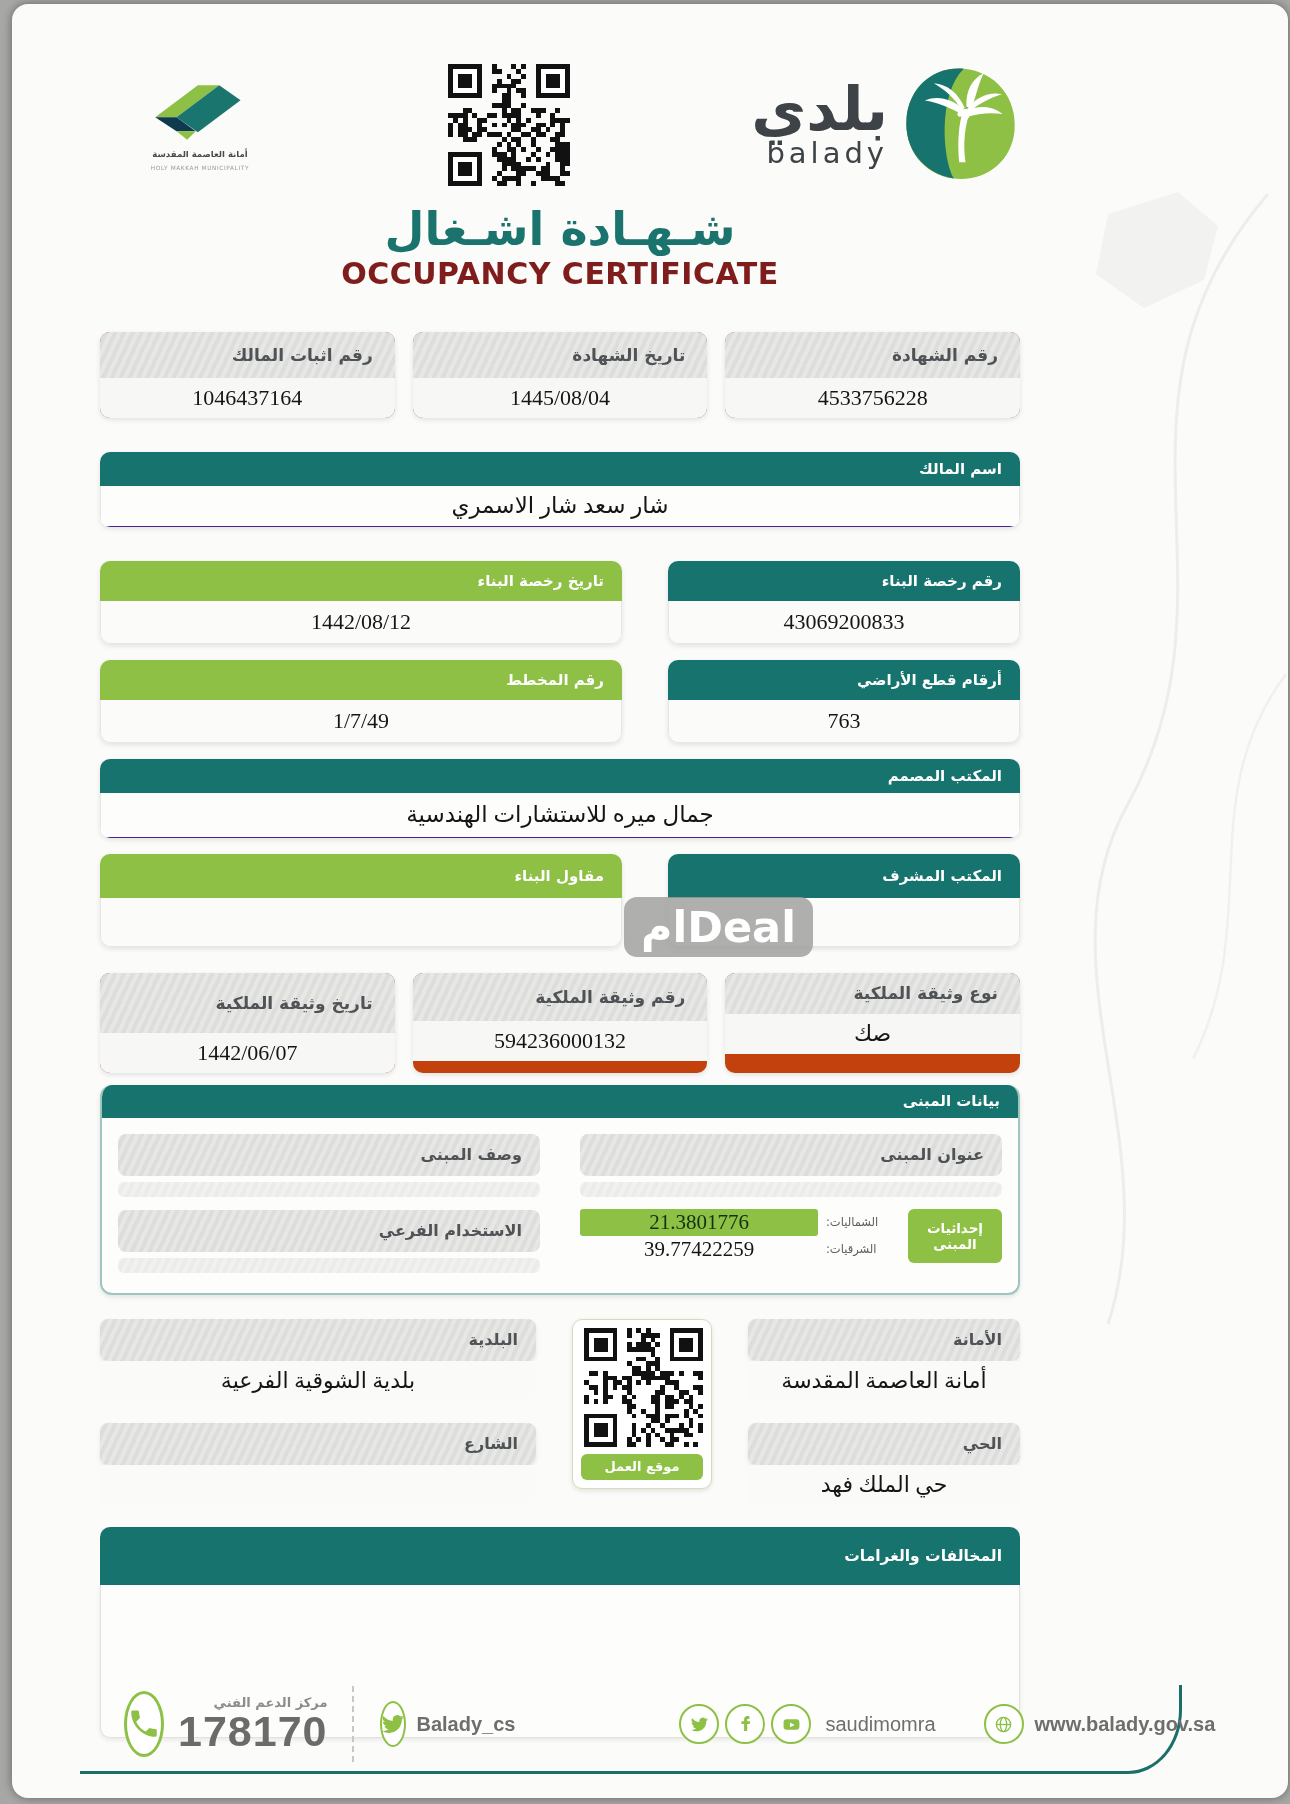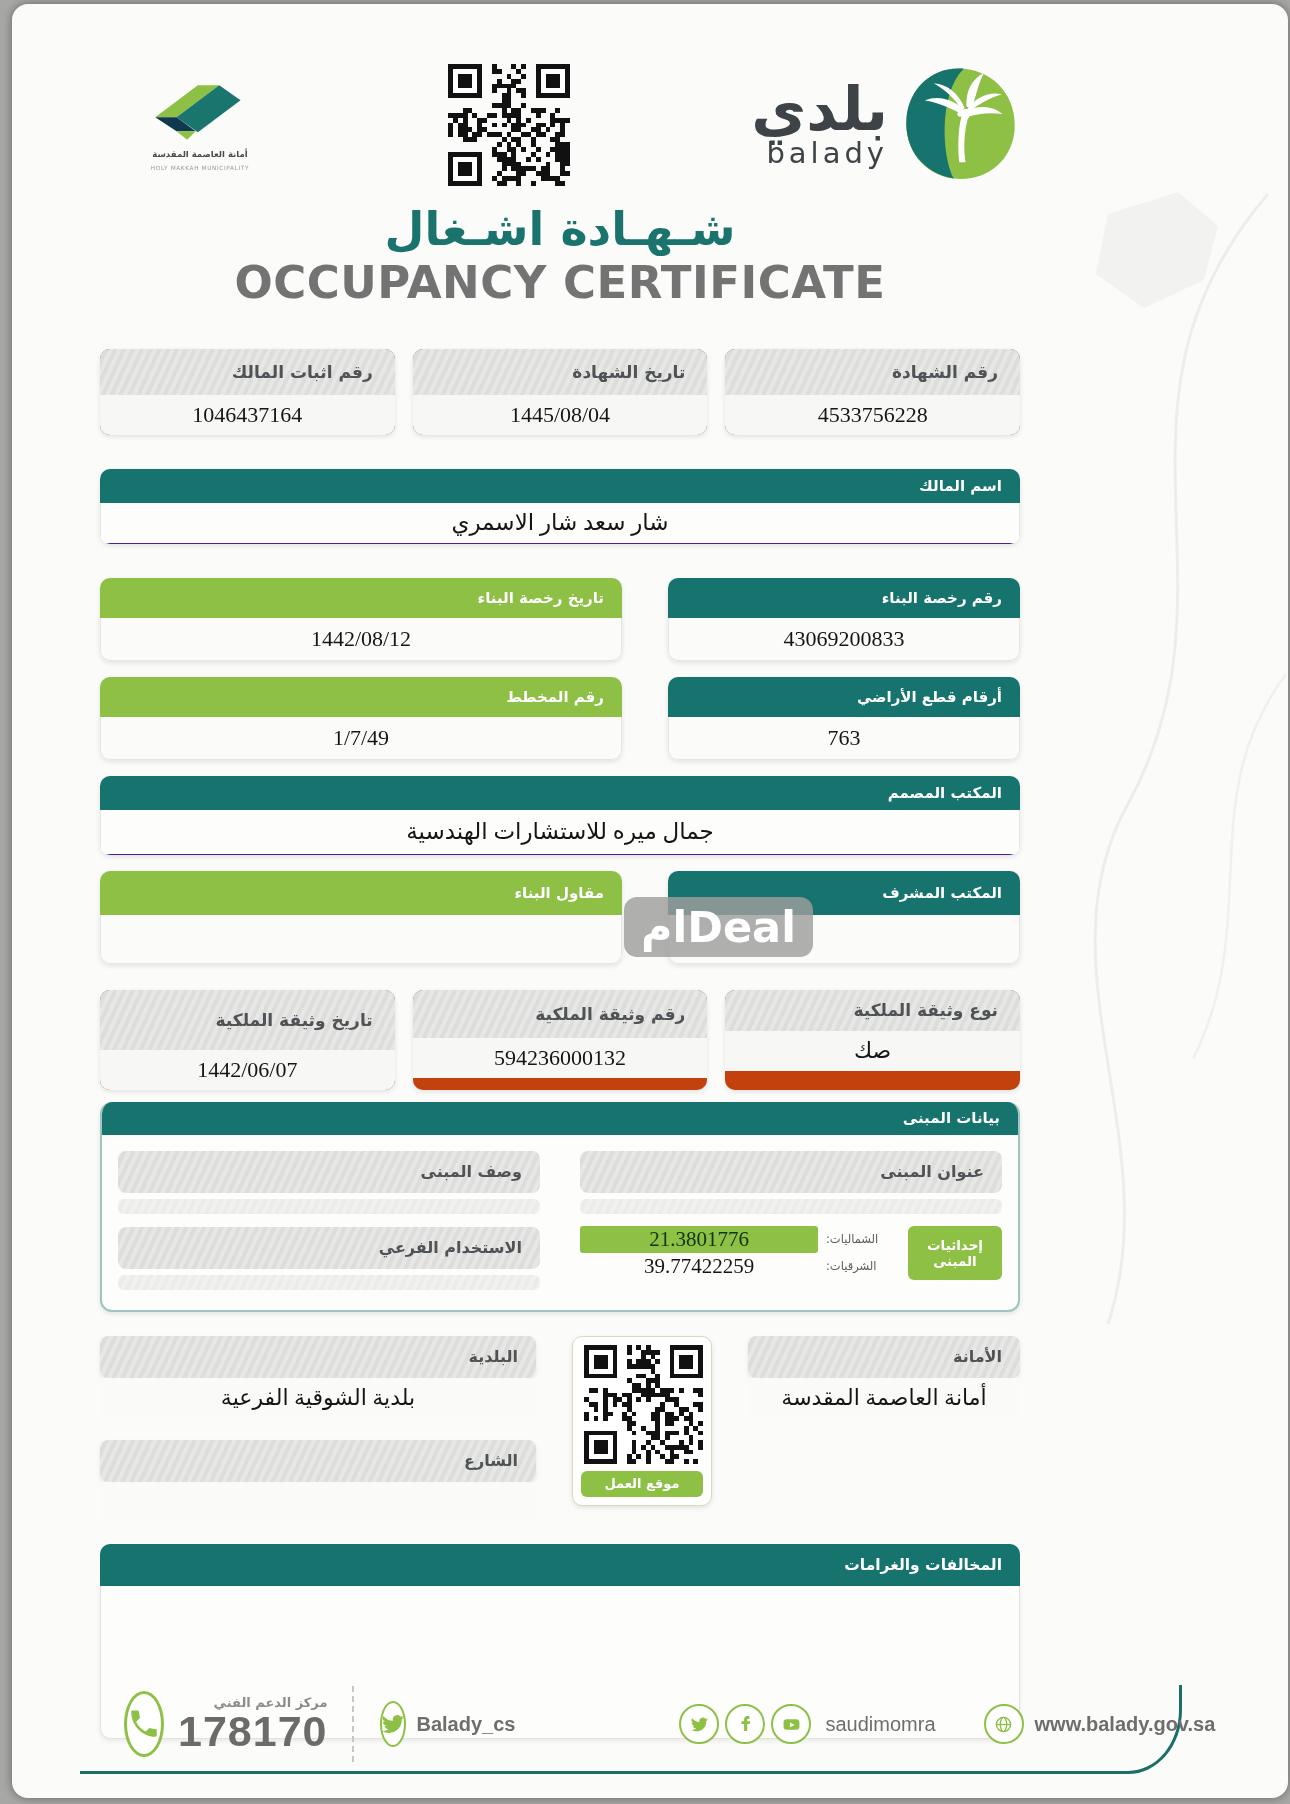--- a/index.html
+++ b/index.html
@@ -21,21 +21,21 @@
   .hdr-center{flex:1;display:flex;justify-content:center;}
   .qr-top{width:122px;height:122px;}
   .balady-wrap{display:flex;direction:ltr;align-items:center;gap:14px;margin-top:2px;}
   .balady-text{text-align:right;color:#3e4347;}
   .balady-ar{font-size:60px;font-weight:bold;line-height:.95;}
   .balady-en{font-size:29px;letter-spacing:4px;line-height:1.05;}
   .palm{width:118px;height:118px;}
 
   
   .title-ar{margin-top:10px;text-align:center;font-size:46px;font-weight:bold;color:#1a746d;line-height:1.2;}
-  .title-en{direction:ltr;text-align:center;font-size:45px;font-weight:800;color:#737373;letter-spacing:.5px;line-height:1.15;}
+  .title-en{direction:ltr;text-align:center;font-size:30px;font-weight:800;color:#7f1d1d;letter-spacing:.5px;line-height:1.15;}
 
   
   .striped{background:repeating-linear-gradient(115deg,#e7e7e5 0px,#e7e7e5 4px,#dddddb 4px,#dddddb 8px);}
   .card-shadow{box-shadow:0 2px 5px rgba(0,0,0,.10);}
   .serifval{font-family:"Liberation Serif","DejaVu Sans",serif;color:#151515;direction:ltr;}
 
   .row3{display:grid;grid-template-columns:1fr 1fr 1fr;gap:18px;}
   .scard{border-radius:10px;overflow:hidden;background:#c2410c;}
   .scard .lbl{height:46px;display:flex;align-items:center;padding:0 22px;color:#4f5356;font-weight:bold;font-size:17px;}
   .scard .val{height:40px;display:flex;align-items:center;justify-content:center;font-size:22px;background:#f7f7f5;}
@@ -73,21 +73,21 @@
   .locfield .stripebar{box-shadow:0 2px 4px rgba(0,0,0,.08);}
   .locfield .lval{height:40px;display:flex;align-items:center;justify-content:center;font-size:22px;background:#fafaf8;
     border-radius:0 0 8px 8px;}
   .locfield + .locfield{margin-top:22px;}
   .qrcard{background:#fff;border:1.5px solid #cfe0b8;border-radius:10px;padding:8px;box-shadow:0 2px 5px rgba(0,0,0,.10);}
   .qr-site{width:119px;height:119px;}
   .qrlabel{margin-top:7px;height:26px;background:#8dc045;border-radius:6px;color:#fff;font-size:13px;font-weight:bold;
     display:flex;align-items:center;justify-content:center;}
 
   
-  .vsec .vhdr{height:34px;background:#17736d;color:#fff;display:flex;align-items:center;padding:4px 18px;
+  .vsec .vhdr{height:34px;background:#17736d;color:#fff;display:flex;align-items:center;padding:12px 18px;
     font-size:15.5px;font-weight:bold;border-radius:10px 10px 0 0;}
   .vsec .vbody{height:152px;background:#fdfdfc;border:1px solid #e2e2e0;border-top:none;border-radius:0 0 10px 10px;
     box-shadow:0 2px 5px rgba(0,0,0,.08);}
 
   
   .wm{position:absolute;left:612px;top:893px;direction:ltr;display:flex;align-items:center;
     background:rgba(158,158,156,.82);color:#fff;border-radius:13px;padding:5px 17px;font-weight:bold;font-size:43px;}
 
   
   .footer{position:absolute;left:0;right:0;bottom:8px;height:128px;direction:ltr;}
@@ -450,20 +450,24 @@
         </div>
       </div>
     </div>
 
     <div class="locrow" style="margin-top:24px;">
       <div>
         <div class="locfield">
           <div class="stripebar striped">الأمانة</div>
           <div class="lval serifval">أمانة العاصمة المقدسة</div>
         </div>
+        <div class="locfield">
+          <div class="stripebar striped">الحي</div>
+          <div class="lval serifval">حي الملك فهد</div>
+        </div>
       </div>
       <div class="qrcard">
         <div class="qr-site qr"><svg viewBox="0 0 25 25" width="100%" height="100%" shape-rendering="crispEdges" fill="#111">
               <rect x="9" y="0" width="1" height="1"></rect>
               <rect x="11" y="0" width="1" height="1"></rect>
               <rect x="13" y="0" width="1" height="1"></rect>
               <rect x="9" y="1" width="1" height="1"></rect>
               <rect x="12" y="1" width="1" height="1"></rect>
               <rect x="13" y="1" width="1" height="1"></rect>
               <rect x="14" y="1" width="1" height="1"></rect>

